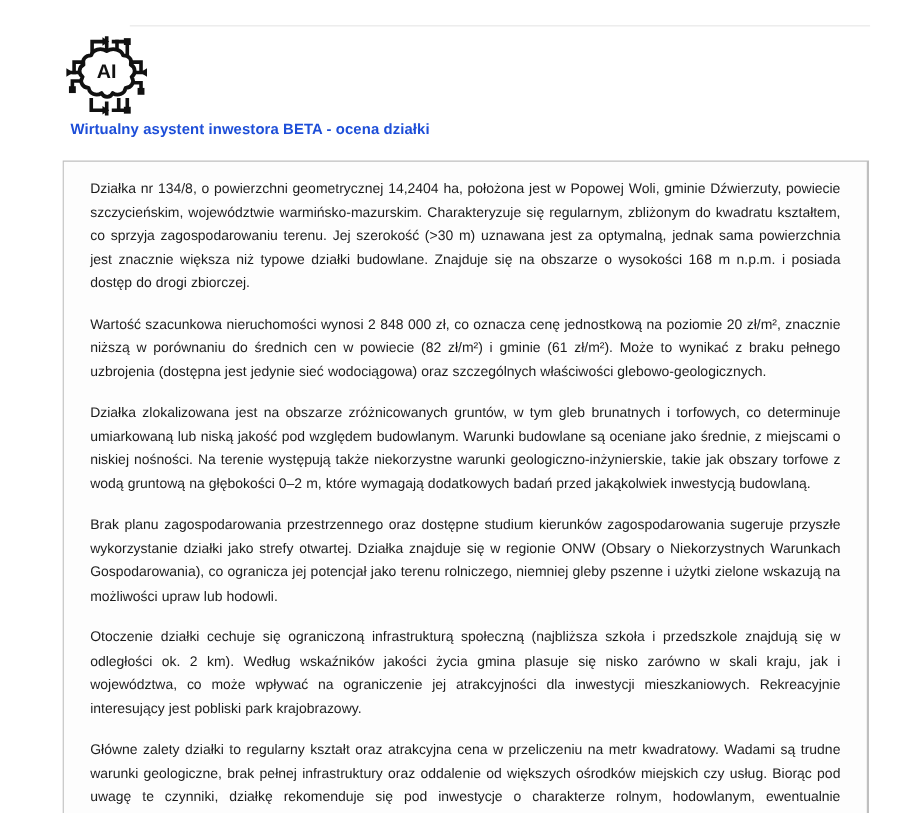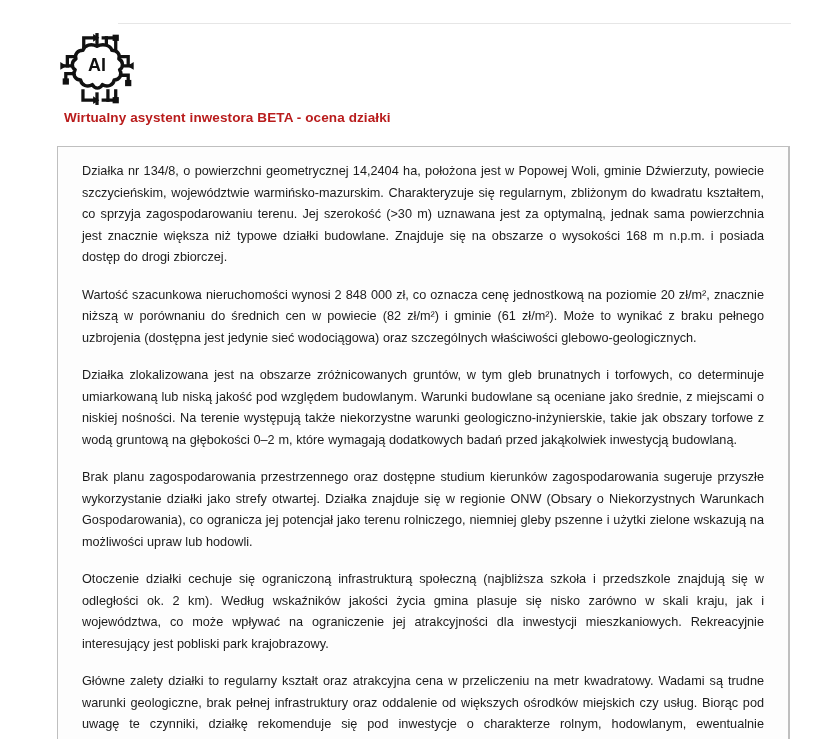--- a/index.html
+++ b/index.html
@@ -49,21 +49,21 @@
     height: 78px;
   }
 
   .app-title {
     position: absolute;
     left: 64px;
     top: 90px;
     font-size: 13.5px;
     font-weight: bold;
     letter-spacing: 0.1px;
-    color: #b91c1c;
+    color: #1d4ed8;
     white-space: nowrap;
   }
 
   
   .report-card {
     position: absolute;
     left: 57px;
     top: 126px;
     width: 733px;
     height: 604px;

